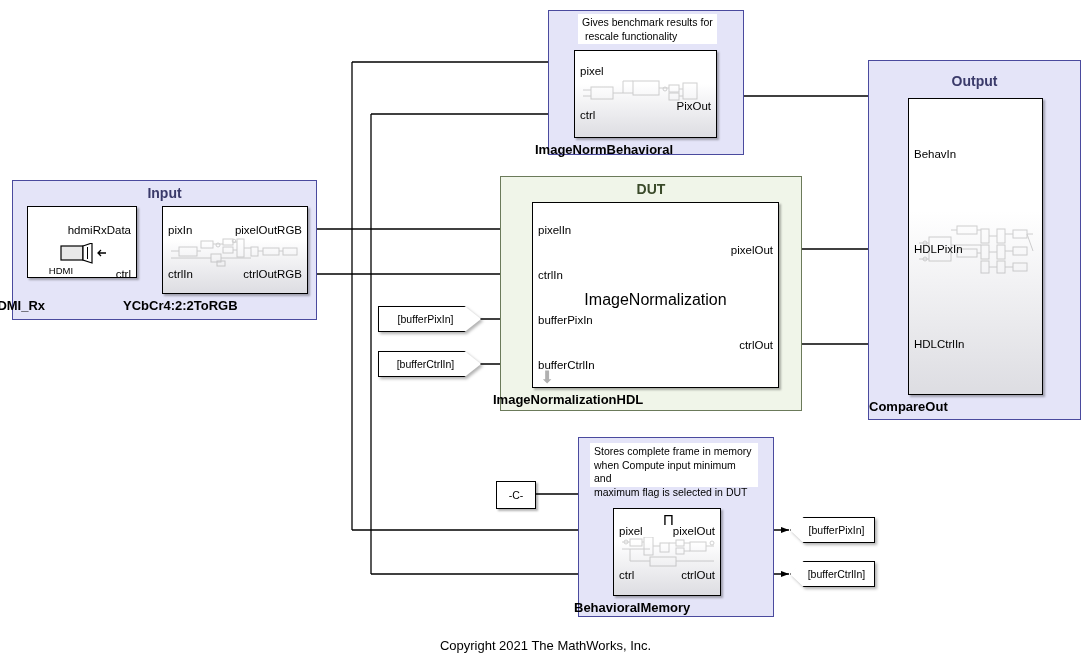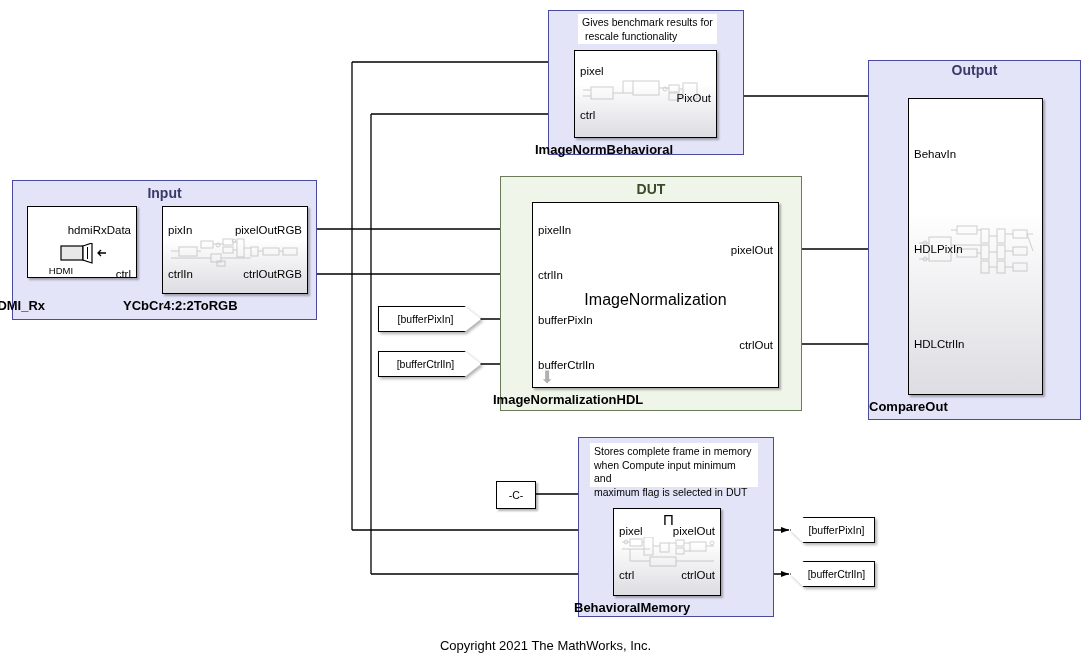--- a/index.html
+++ b/index.html
@@ -164,21 +164,21 @@
   <div class="group lav" style="left:548px;top:10px;width:196px;height:145px;"></div>
 
   <div class="note" style="left:578px;top:14px;width:139px;height:30px;">
     <div>Gives benchmark results for</div>
     <div>&nbsp;rescale functionality</div>
   </div>
 
   <div class="block grad" style="left:574px;top:50px;width:143px;height:88px;">
     <div class="port l" style="top:15px;">pixel</div>
     <div class="port l" style="top:59px;">ctrl</div>
-    <div class="port r" style="top:42px;">PixOut</div>
+    <div class="port r" style="top:50px;">PixOut</div>
     <svg class="mask" style="left:8px;top:28px;" width="130" height="30">
       <rect x="8" y="8" width="22" height="12"></rect>
         <rect x="50" y="2" width="26" height="14"></rect>
       <rect x="86" y="6" width="10" height="7"></rect>
         <rect x="86" y="14" width="10" height="7"></rect>
       <rect x="100" y="4" width="14" height="16"></rect>
       <line x1="0" y1="11" x2="8" y2="11"></line>
         <line x1="0" y1="17" x2="8" y2="17"></line>
       <line x1="30" y1="14" x2="50" y2="14"></line>
         <line x1="40" y1="14" x2="40" y2="2"></line>
@@ -210,21 +210,21 @@
   <div class="tag from" style="left:378px;top:306px;width:103px;height:26px;">
     <div class="shape"></div>
     <div class="txt">[bufferPixIn]</div>
   </div>
   <div class="tag from" style="left:378px;top:351px;width:103px;height:26px;">
     <div class="shape"></div>
     <div class="txt">[bufferCtrlIn]</div>
   </div>
 
   <div class="group lav" style="left:868px;top:60px;width:213px;height:360px;">
-    <div class="group-title" style="top:1px;">Output</div>
+    <div class="group-title" style="top:12px;">Output</div>
   </div>
 
   <div class="block grad" style="left:908px;top:98px;width:135px;height:297px;">
     <div class="port l" style="top:50px;">BehavIn</div>
     <div class="port l" style="top:145px;">HDLPixIn</div>
     <div class="port l" style="top:240px;">HDLCtrlIn</div>
     <svg class="mask" style="left:10px;top:126px;" width="115" height="52">
       <rect x="10" y="12" width="22" height="24"></rect>
         <rect x="38" y="1" width="20" height="8"></rect>
       <rect x="38" y="24" width="20" height="8"></rect>

